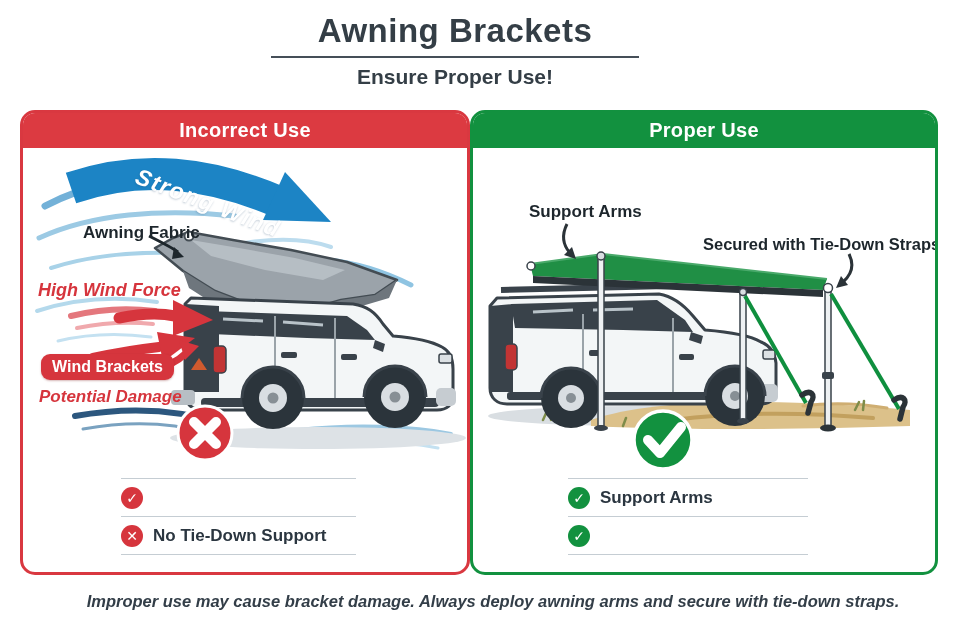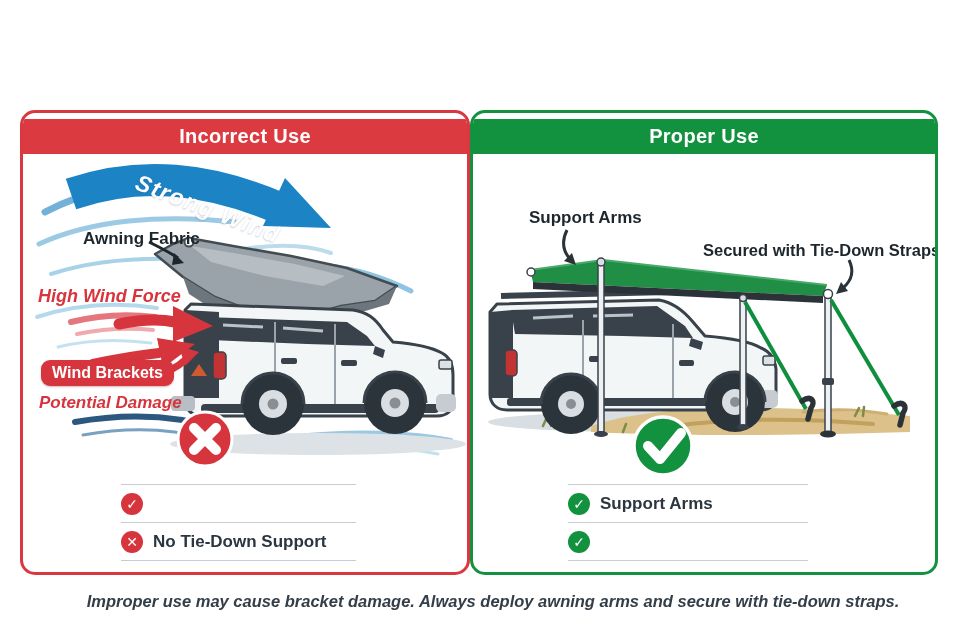--- a/index.html
+++ b/index.html
@@ -10,21 +10,21 @@
   .header{position:absolute;top:12px;left:255px;width:400px;text-align:center;}
   .title{font-size:33px;font-weight:bold;color:#343e46;letter-spacing:.5px;}
   .title-rule{height:2px;background:#454f58;width:368px;margin:6px auto 7px;}
   .subtitle{font-size:21px;font-weight:bold;color:#343e46;}
 
   
   .panels{position:absolute;top:110px;left:20px;display:flex;}
   .panel{box-sizing:border-box;height:465px;background:#fff;border-radius:15px;overflow:hidden;}
   .panel.incorrect{width:450px;border:3px solid #d93840;}
   .panel.proper{width:468px;border:3px solid #12913f;}
-  .panel-header{height:35px;display:flex;align-items:center;justify-content:center;color:#fff;font-size:20px;font-weight:bold;letter-spacing:.3px;margin-top:6px;}
+  .panel-header{height:35px;display:flex;align-items:center;justify-content:center;color:#fff;font-size:20px;font-weight:bold;letter-spacing:.3px;}
   .incorrect .panel-header{background:#dc3a41;}
   .proper .panel-header{background:#12913f;}
   .panel-body{position:relative;height:424px;}
   svg.illus{position:absolute;left:0;top:0;}
 
   
   .annot{position:absolute;white-space:nowrap;line-height:1.1;}
   .strong-wind{left:118px;top:16px;transform:rotate(21deg);transform-origin:left top;color:#fff;font-style:italic;font-weight:bold;font-size:23px;letter-spacing:1.5px;text-shadow:0 1px 2px rgba(20,60,100,.25);}
   .awning-fabric{left:12px;top:76px;color:#1d262c;font-weight:bold;font-size:17px;margin-left:48px;}
   .high-wind-force{left:15px;top:133px;color:#d6353d;font-weight:bold;font-style:italic;font-size:18px;}
@@ -45,20 +45,25 @@
   .check-label{margin-left:10px;font-size:17px;font-weight:bold;color:#2b3640;}
 
   
   .footer-caption{position:absolute;left:0;right:0;top:592px;text-align:center;font-style:italic;font-weight:bold;font-size:16.5px;color:#333e48;padding-left:28px;}
 </style>
 </head>
 <body>
 
 <div class="container">
 
+  <div class="header">
+    <div class="title">Awning Brackets</div>
+    <div class="title-rule"></div>
+    <div class="subtitle">Ensure Proper Use!</div>
+  </div>
 
   <div class="panels">
 
     <div class="panel incorrect">
       <div class="panel-header">Incorrect Use</div>
       <div class="panel-body">
 
         <svg class="illus" width="444" height="424" viewBox="0 0 444 424">
 
           <g fill="none" stroke-linecap="round">

